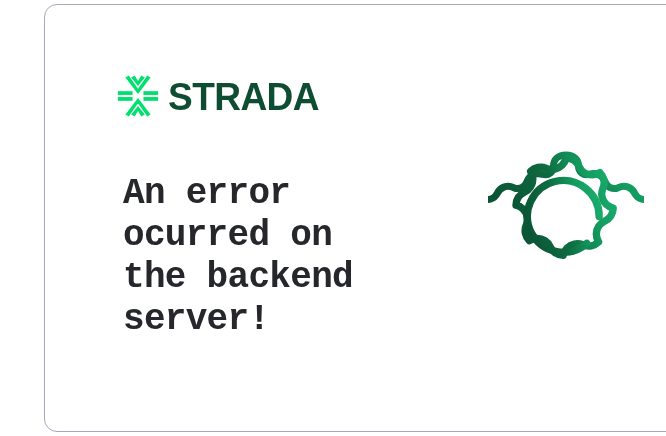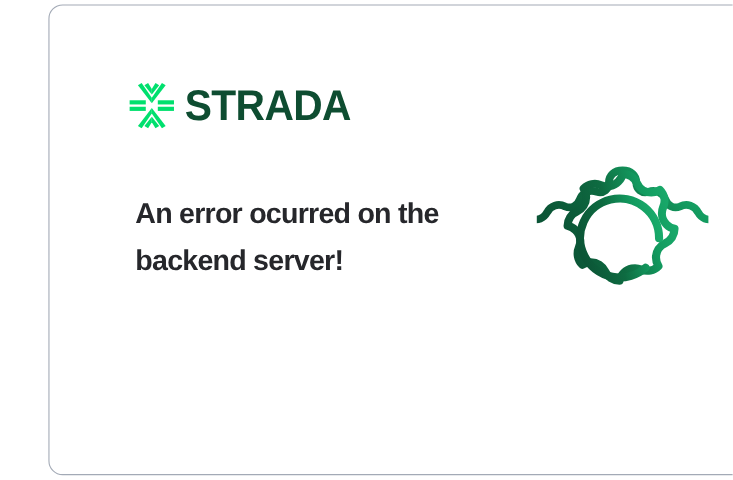--- a/index.html
+++ b/index.html
@@ -60,22 +60,22 @@
     transform-origin: left center;
     white-space: nowrap;
   }
 
   
   .message {
     position: absolute;
     left: 78px;
     top: 168px;
     width: 290px;
-    font-family: Liberation Sans, sans-serif;
-    font-size: 26px;
+    font-family: Liberation Mono, monospace;
+    font-size: 36px;
     font-weight: 700;
     line-height: 42px;
     letter-spacing: -0.7px;
     color: #26272b;
   }
 
   
   .gear-wrap {
     position: absolute;
     left: 443px;

